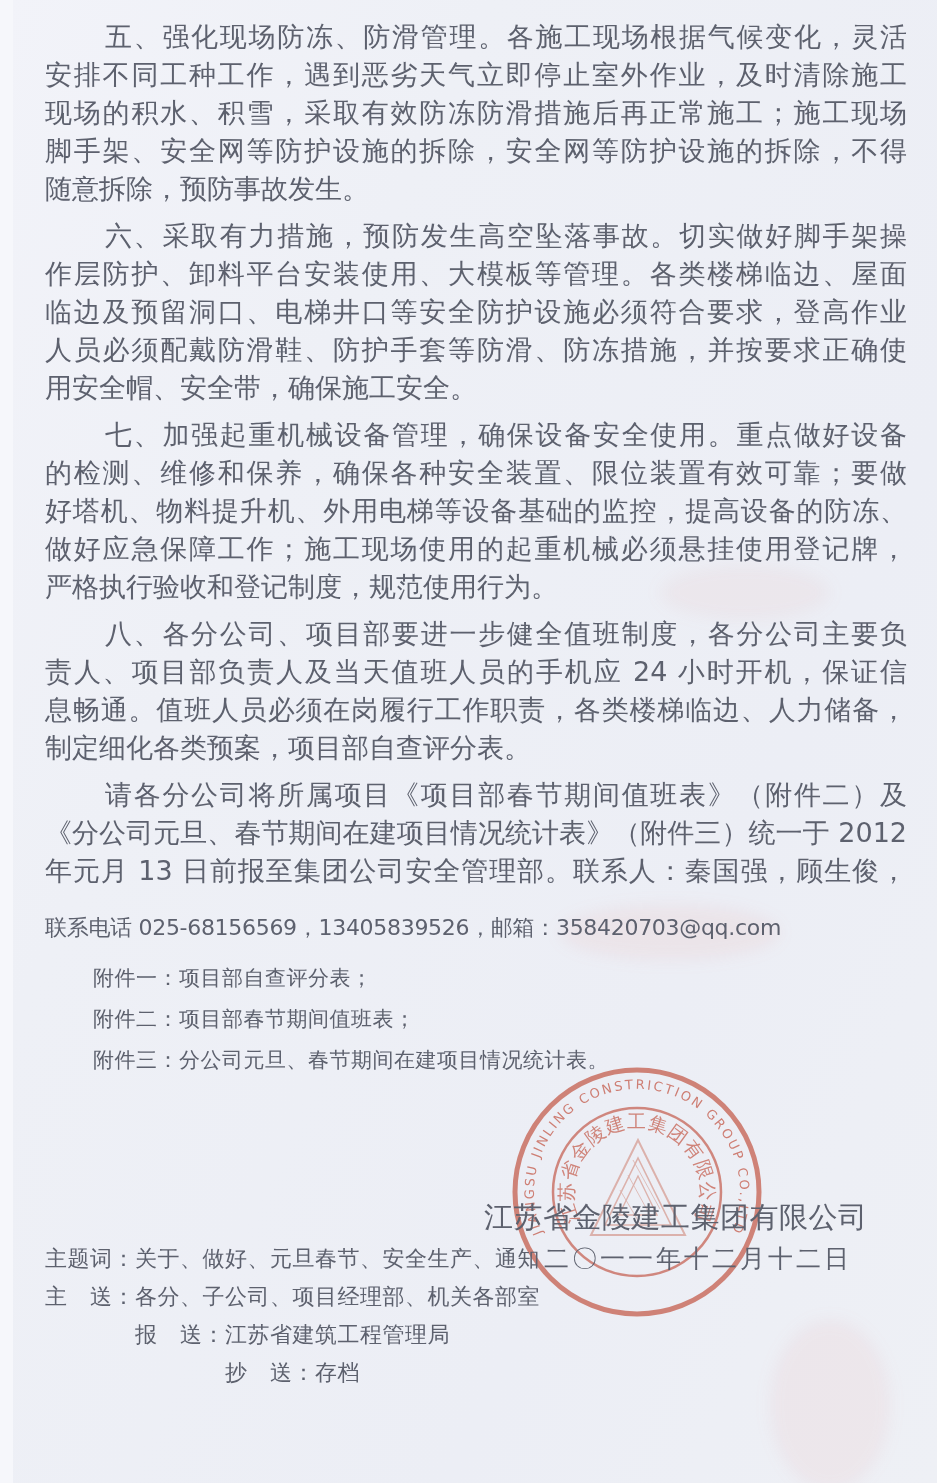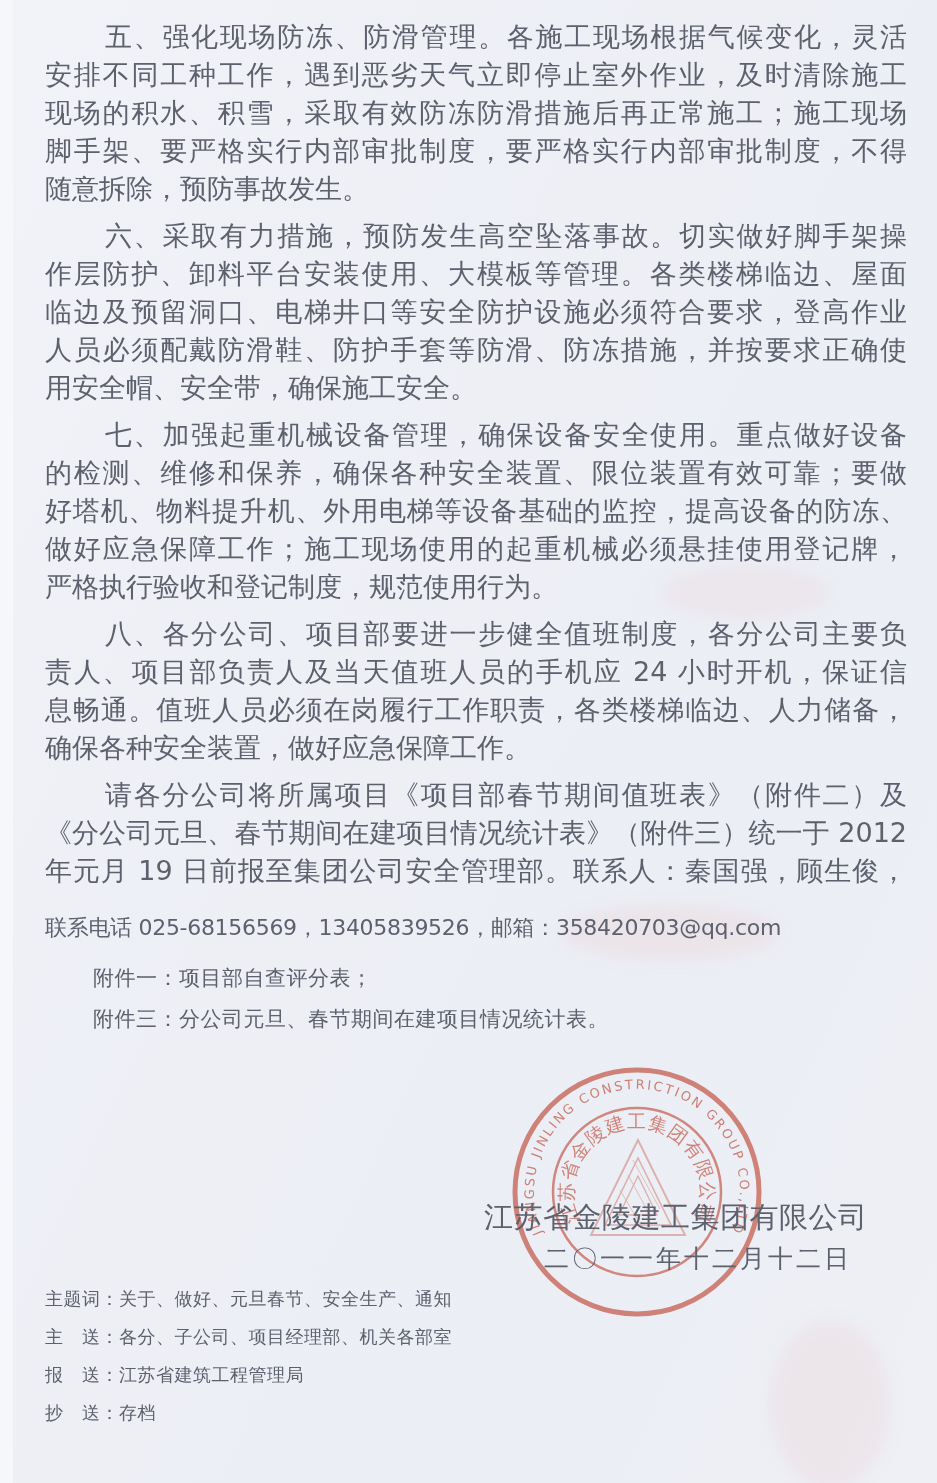--- a/index.html
+++ b/index.html
@@ -26,21 +26,21 @@
   .pline.first{text-indent:60px;}
   .pline.last{text-align-last:left;white-space:nowrap;}
   .pline.tight{font-size:22px;letter-spacing:-0.3px;margin-top:19px;}
 
   .attachments{position:absolute;left:45px;top:958px;font-size:21px;letter-spacing:0.5px;}
   .attachments .aline{height:41px;line-height:41px;white-space:nowrap;margin-left:48px;}
 
   .sig-company{position:absolute;left:484px;top:1198px;font-size:29px;letter-spacing:0.5px;white-space:nowrap;}
   .sig-date{position:absolute;left:508px;top:1242px;font-size:25px;letter-spacing:3px;white-space:nowrap;margin-left:36px;}
 
-  .footer{position:absolute;left:45px;top:1280px;font-size:18px;}
+  .footer{position:absolute;left:45px;top:1240px;font-size:22px;text-align:center;}
   .footer .fline{height:38px;line-height:38px;white-space:nowrap;letter-spacing:0.5px;}
 
   .stamp{
     position:absolute;left:502px;top:1057px;width:270px;height:270px;
     mix-blend-mode:multiply;opacity:0.82;filter:blur(0.4px);
   }
 </style>
 </head>
 <body>
 
@@ -48,53 +48,54 @@
   <div class="edge-strip"></div>
   <div class="bleed b1"></div>
   <div class="bleed b2"></div>
   <div class="bleed b3"></div>
 
   <div class="bodytext">
     <div class="para">
       <div class="pline first">五、强化现场防冻、防滑管理。各施工现场根据气候变化，灵活</div>
       <div class="pline">安排不同工种工作，遇到恶劣天气立即停止室外作业，及时清除施工</div>
       <div class="pline">现场的积水、积雪，采取有效防冻防滑措施后再正常施工；施工现场</div>
-      <div class="pline">脚手架、要严格实行内部审批制度，要严格实行内部审批制度，不得</div>
+      <div class="pline">脚手架、安全网等防护设施的拆除，安全网等防护设施的拆除，不得</div>
       <div class="pline last">随意拆除，预防事故发生。</div>
     </div>
     <div class="para">
       <div class="pline first">六、采取有力措施，预防发生高空坠落事故。切实做好脚手架操</div>
       <div class="pline">作层防护、卸料平台安装使用、大模板等管理。各类楼梯临边、屋面</div>
       <div class="pline">临边及预留洞口、电梯井口等安全防护设施必须符合要求，登高作业</div>
       <div class="pline">人员必须配戴防滑鞋、防护手套等防滑、防冻措施，并按要求正确使</div>
       <div class="pline last">用安全帽、安全带，确保施工安全。</div>
     </div>
     <div class="para">
       <div class="pline first">七、加强起重机械设备管理，确保设备安全使用。重点做好设备</div>
       <div class="pline">的检测、维修和保养，确保各种安全装置、限位装置有效可靠；要做</div>
       <div class="pline">好塔机、物料提升机、外用电梯等设备基础的监控，提高设备的防冻、</div>
       <div class="pline">做好应急保障工作；施工现场使用的起重机械必须悬挂使用登记牌，</div>
       <div class="pline last">严格执行验收和登记制度，规范使用行为。</div>
     </div>
     <div class="para">
       <div class="pline first">八、各分公司、项目部要进一步健全值班制度，各分公司主要负</div>
       <div class="pline">责人、项目部负责人及当天值班人员的手机应 24 小时开机，保证信</div>
       <div class="pline">息畅通。值班人员必须在岗履行工作职责，各类楼梯临边、人力储备，</div>
-      <div class="pline last">确保各种安全装置，做好应急保障工作。</div>
+      <div class="pline last">制定细化各类预案，项目部自查评分表。</div>
     </div>
     <div class="para">
       <div class="pline first">请各分公司将所属项目《项目部春节期间值班表》（附件二）及</div>
       <div class="pline">《分公司元旦、春节期间在建项目情况统计表》（附件三）统一于 2012</div>
-      <div class="pline">年元月 19 日前报至集团公司安全管理部。联系人：秦国强，顾生俊，</div>
+      <div class="pline">年元月 13 日前报至集团公司安全管理部。联系人：秦国强，顾生俊，</div>
       <div class="pline last tight">联系电话 025-68156569，13405839526，邮箱：358420703@qq.com</div>
     </div>
   </div>
 
   <div class="attachments">
     <div class="aline">附件一：项目部自查评分表；</div>
+    <div class="aline">附件二：项目部春节期间值班表；</div>
     <div class="aline">附件三：分公司元旦、春节期间在建项目情况统计表。</div>
   </div>
 
   <svg class="stamp" viewBox="0 0 270 270" aria-hidden="true">
     <defs>
       <path id="ringPath" d="M 56.1,201.2 A 103,103 0 1 1 213.9,201.2" fill="none"></path>
       <path id="cnPath" d="M 77,162 A 64,64 0 1 1 193,162" fill="none"></path>
     </defs>
     <g fill="none" stroke="#d4604c">
       <circle cx="135" cy="135" r="122" stroke-width="5" opacity="0.9"></circle>

